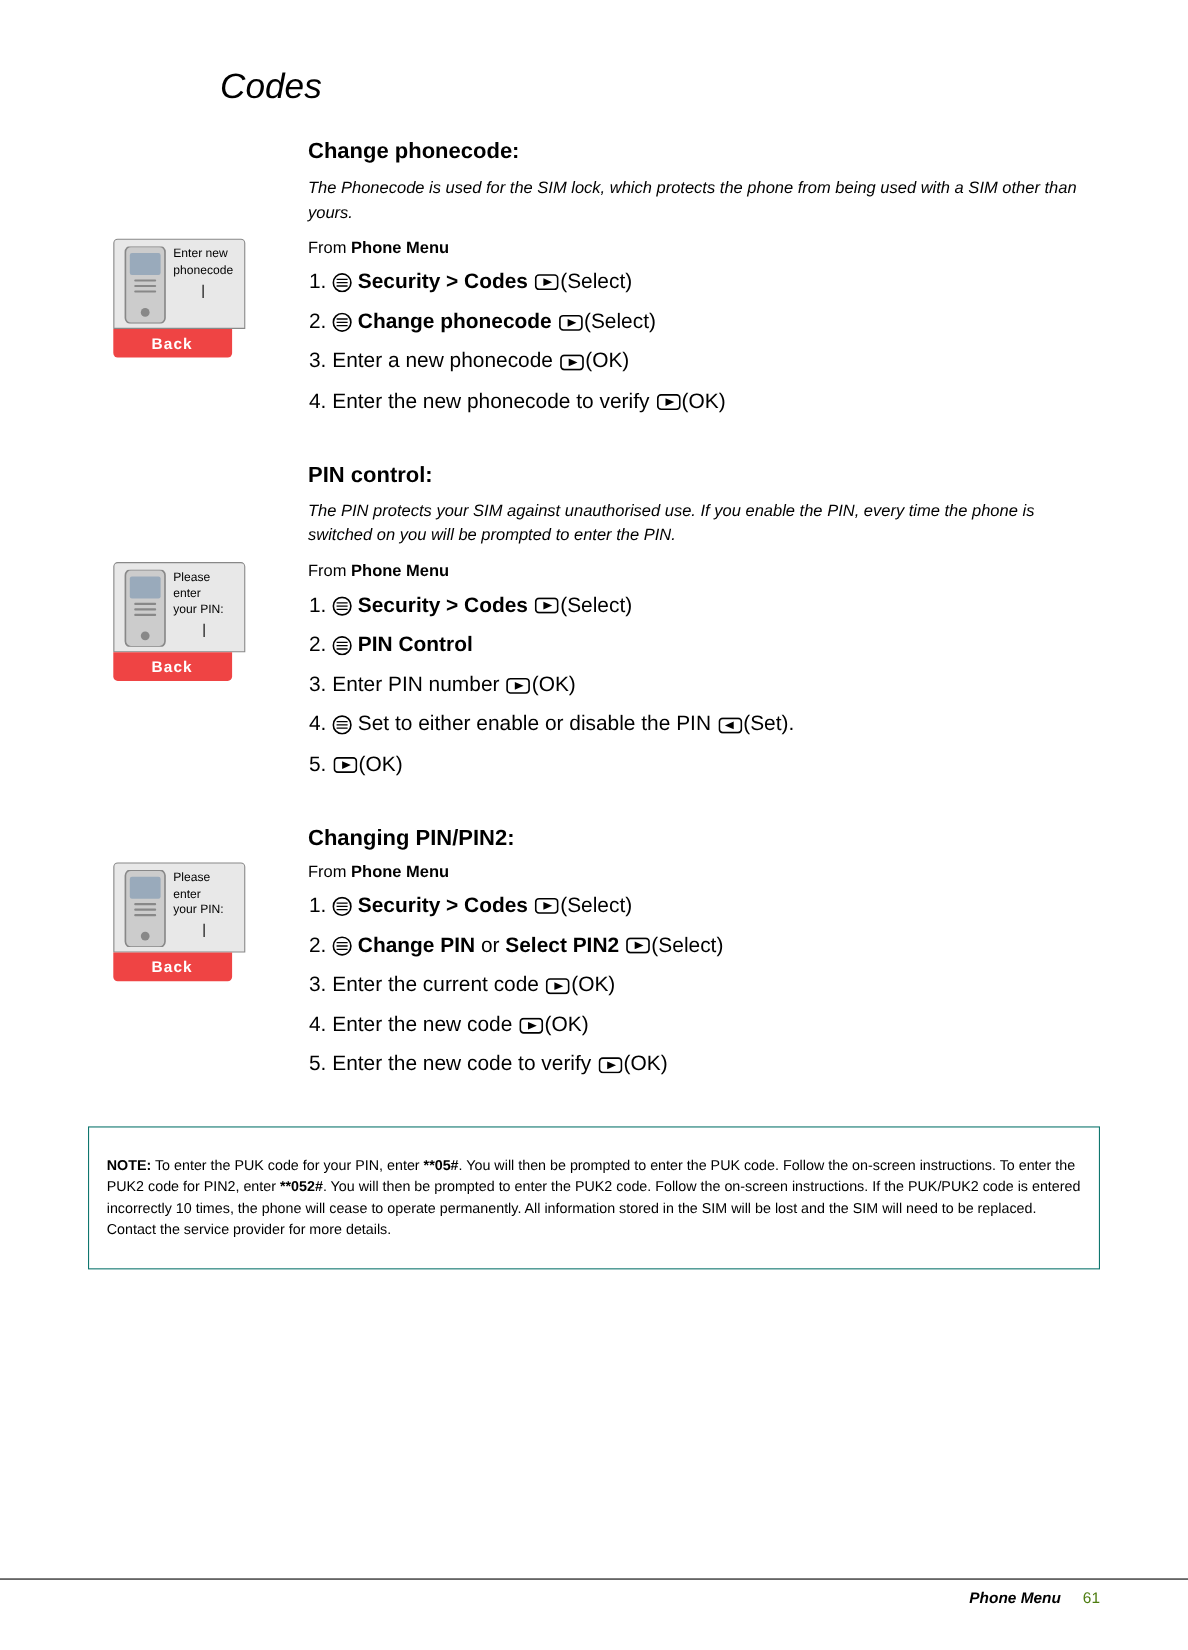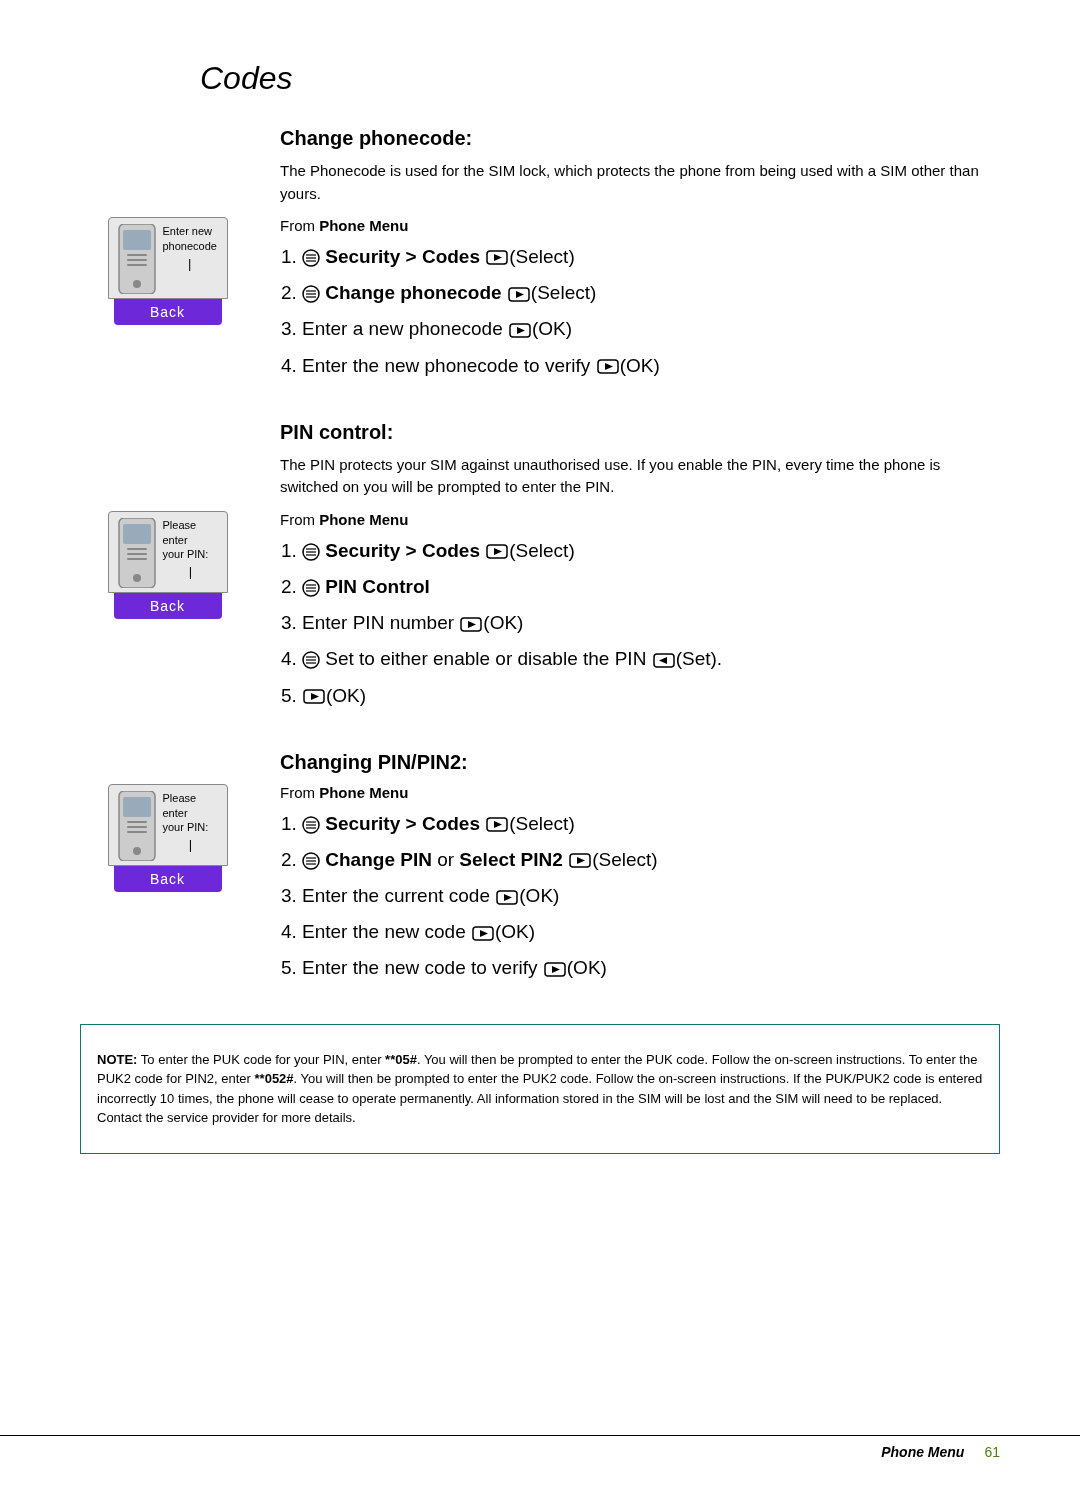--- a/index.html
+++ b/index.html
@@ -38,20 +38,21 @@
       font-weight: bold;
       margin-bottom: 10px;
       margin-left: 200px;
     }
 
     .section-desc {
       font-size: 15px;
       line-height: 1.5;
       margin-bottom: 12px;
       margin-left: 200px;
+      font-style: italic;
     }
 
     .content-with-image {
       display: flex;
       align-items: flex-start;
       margin-left: 0px;
     }
 
     .phone-image-box {
       width: 175px;
@@ -120,40 +121,40 @@
 
     .footer-page {
       font-size: 14px;
       margin-left: 20px;
       color: #4d7c0f;
     }
 
     .phone-wrapper {
       display: flex;
       flex-direction: column;
-      align-items: center;
+      align-items: flex-start;
       width: 130px;
     }
 
     .screen-area {
       background: #e8e8e8;
       border: 1.5px solid #888;
       border-radius: 4px 4px 0 0;
       width: 120px;
       padding: 6px 8px 4px 8px;
       display: flex;
       gap: 6px;
       align-items: flex-start;
     }
 
     .back-bar {
-      background: #6d28d9;
+      background: #ef4444;
       color: white;
       text-align: center;
-      font-weight: normal;
+      font-weight: bold;
       font-size: 14px;
       width: 108px;
       padding: 5px 0;
       border-radius: 0 0 4px 4px;
       letter-spacing: 1px;
     }
 
     .phone-svg {
       width: 40px;
       flex-shrink: 0;

